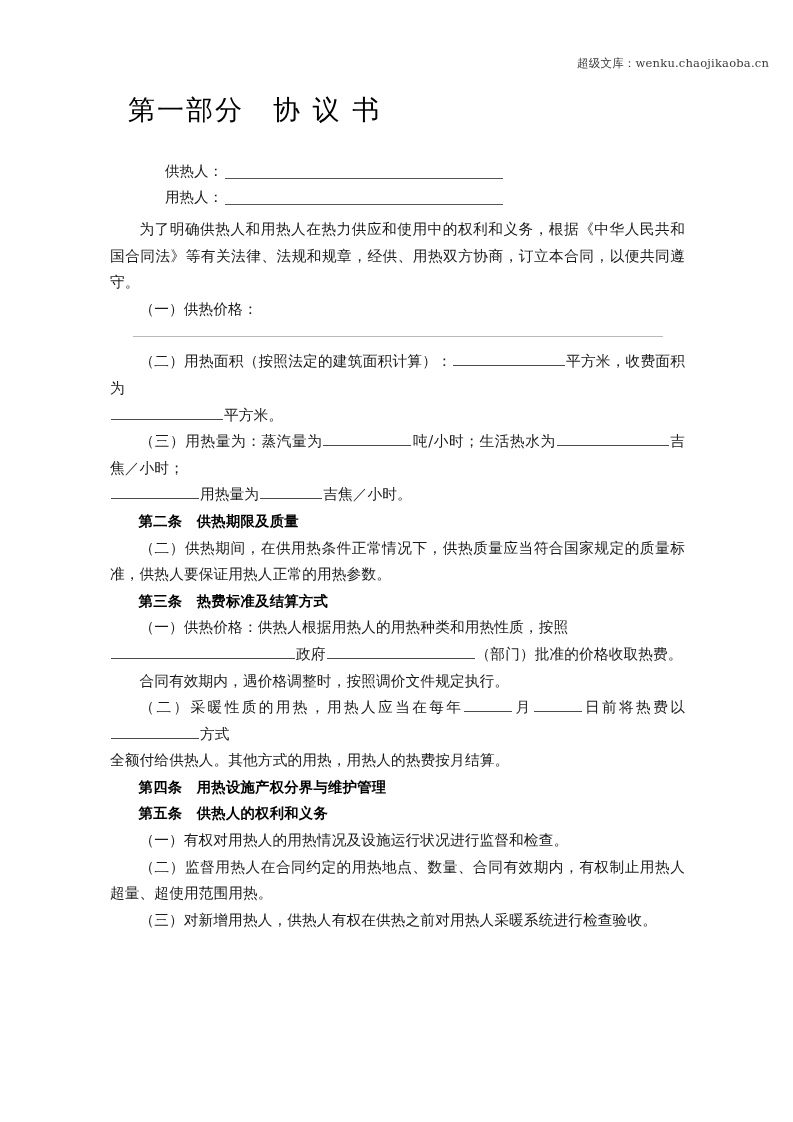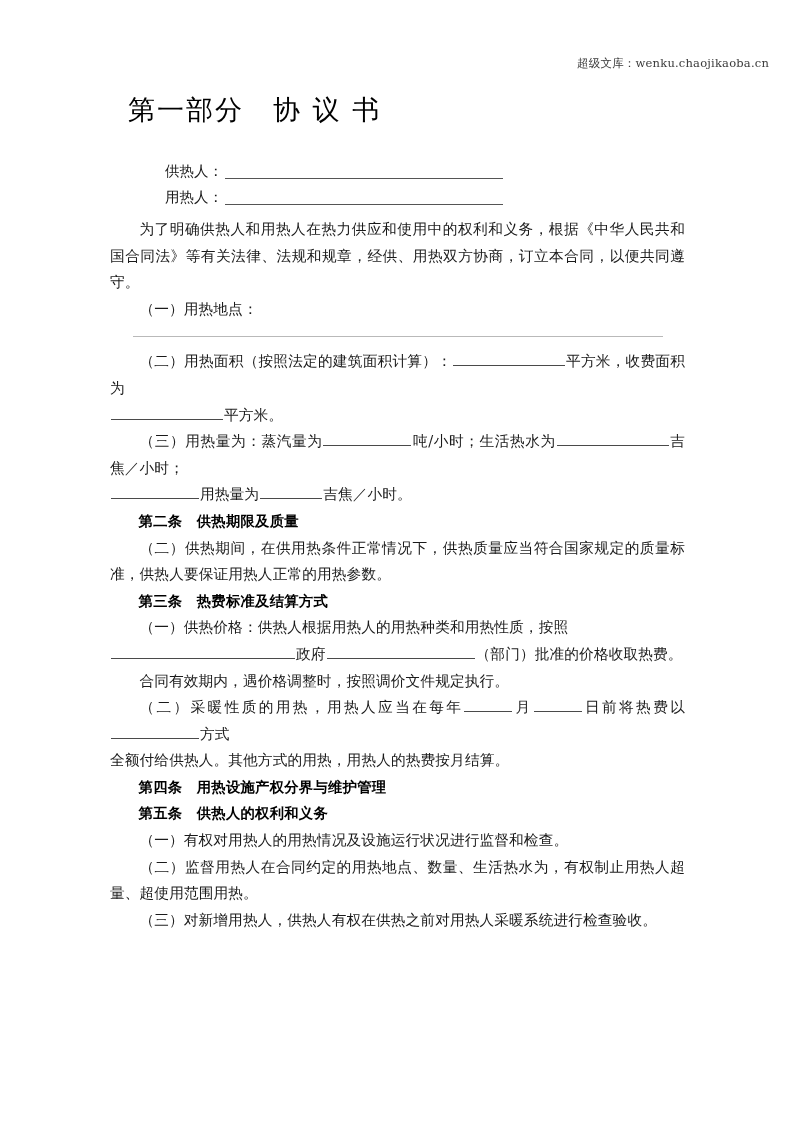--- a/index.html
+++ b/index.html
@@ -139,31 +139,31 @@
       </div>
       <div class="party-row">
         <span class="party-label">用热人：</span>
         <span class="party-rule"></span>
       </div>
     </div>
 
     <p class="body-para indent2">为了明确供热人和用热人在热力供应和使用中的权利和义务，根据《中华人民共和国合同法》等有关法律、法规和规章，经供、用热双方协商，订立本合同，以便共同遵守。</p>
 
     <div id="articles-root">
-        <p class="body-para indent2">（一）用热地点：</p>
+        <p class="body-para indent2">（一）供热价格：</p>
         <div class="rule-full"></div>
         <p class="body-para indent2"><span>（二）用热面积（按照法定的建筑面积计算）：</span><span class="blank b-xxl"></span><span>平方米，收费面积为</span><br><span class="blank b-xxl"></span><span>平方米。</span></p>
         <p class="body-para indent2"><span>（三）用热量为：蒸汽量为</span><span class="blank b-xl"></span><span>吨/小时；生活热水为</span><span class="blank b-xxl"></span><span>吉焦／小时；</span><br><span class="blank b-xl"></span><span>用热量为</span><span class="blank b-md"></span><span>吉焦／小时。</span></p>
         <h3 class="article-head"><span>第二条</span><span class="head-gap"></span><span>供热期限及质量</span></h3>
         <p class="body-para indent2">（二）供热期间，在供用热条件正常情况下，供热质量应当符合国家规定的质量标准，供热人要保证用热人正常的用热参数。</p>
         <h3 class="article-head"><span>第三条</span><span class="head-gap"></span><span>热费标准及结算方式</span></h3>
         <p class="body-para indent2"><span>（一）供热价格：供热人根据用热人的用热种类和用热性质，按照</span><br><span class="blank b-xwide"></span><span>政府</span><span class="blank b-wide"></span><span>（部门）批准的价格收取热费。</span></p>
         <p class="body-para indent2">合同有效期内，遇价格调整时，按照调价文件规定执行。</p>
         <p class="body-para indent2"><span>（二）采暖性质的用热，用热人应当在每年</span><span class="blank b-sm"></span><span>月</span><span class="blank b-sm"></span><span>日前将热费以</span><span class="blank b-xl"></span><span>方式</span><br><span>全额付给供热人。其他方式的用热，用热人的热费按月结算。</span></p>
         <h3 class="article-head"><span>第四条</span><span class="head-gap"></span><span>用热设施产权分界与维护管理</span></h3>
         <h3 class="article-head"><span>第五条</span><span class="head-gap"></span><span>供热人的权利和义务</span></h3>
         <p class="body-para indent2">（一）有权对用热人的用热情况及设施运行状况进行监督和检查。</p>
-        <p class="body-para indent2">（二）监督用热人在合同约定的用热地点、数量、生活热水为，有权制止用热人超量、超使用范围用热。</p>
+        <p class="body-para indent2">（二）监督用热人在合同约定的用热地点、数量、合同有效期内，有权制止用热人超量、超使用范围用热。</p>
         <p class="body-para indent2">（三）对新增用热人，供热人有权在供热之前对用热人采暖系统进行检查验收。</p>
       </div>
 
   </div>
 </div>
 
 </body></html>

